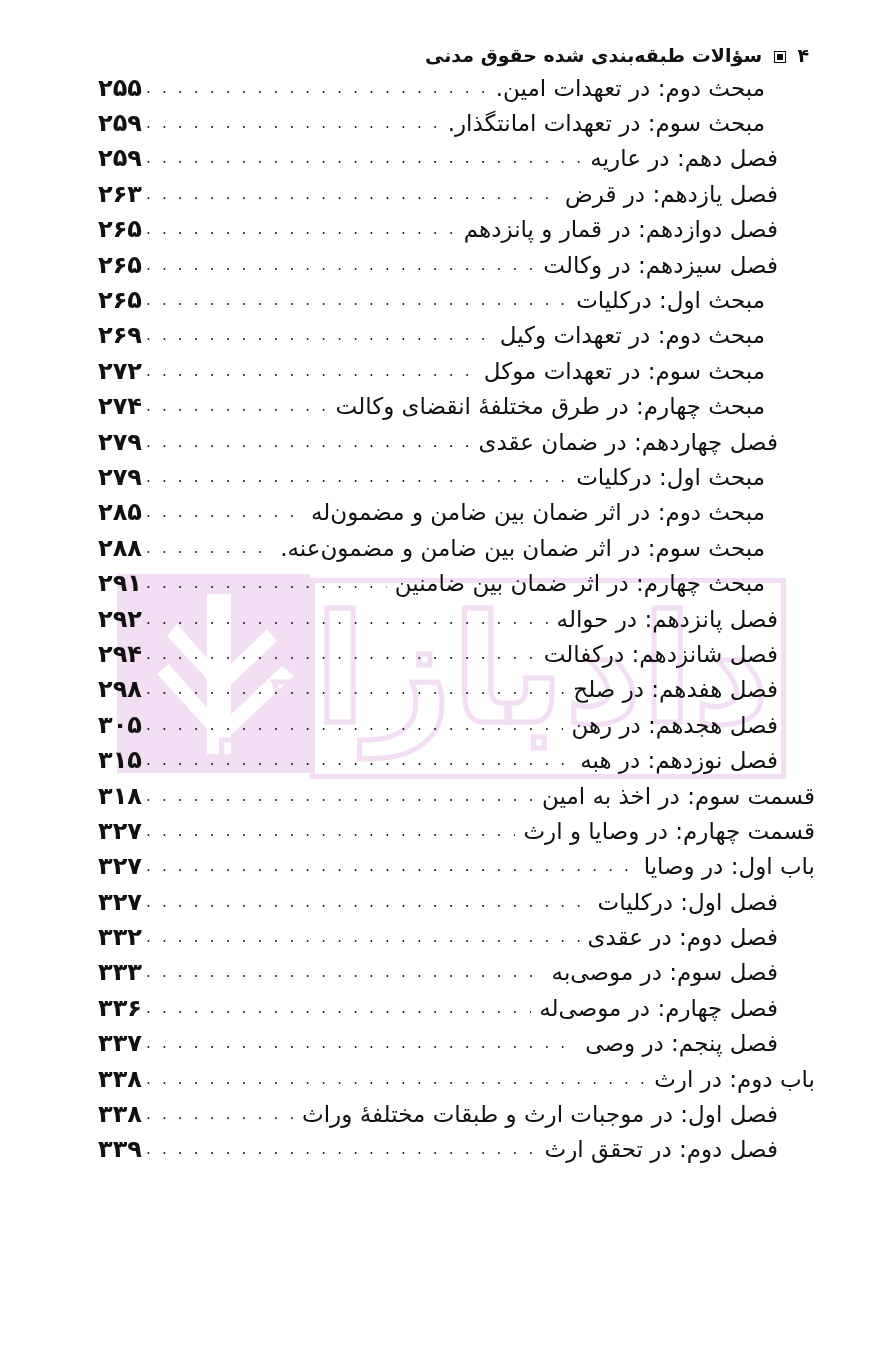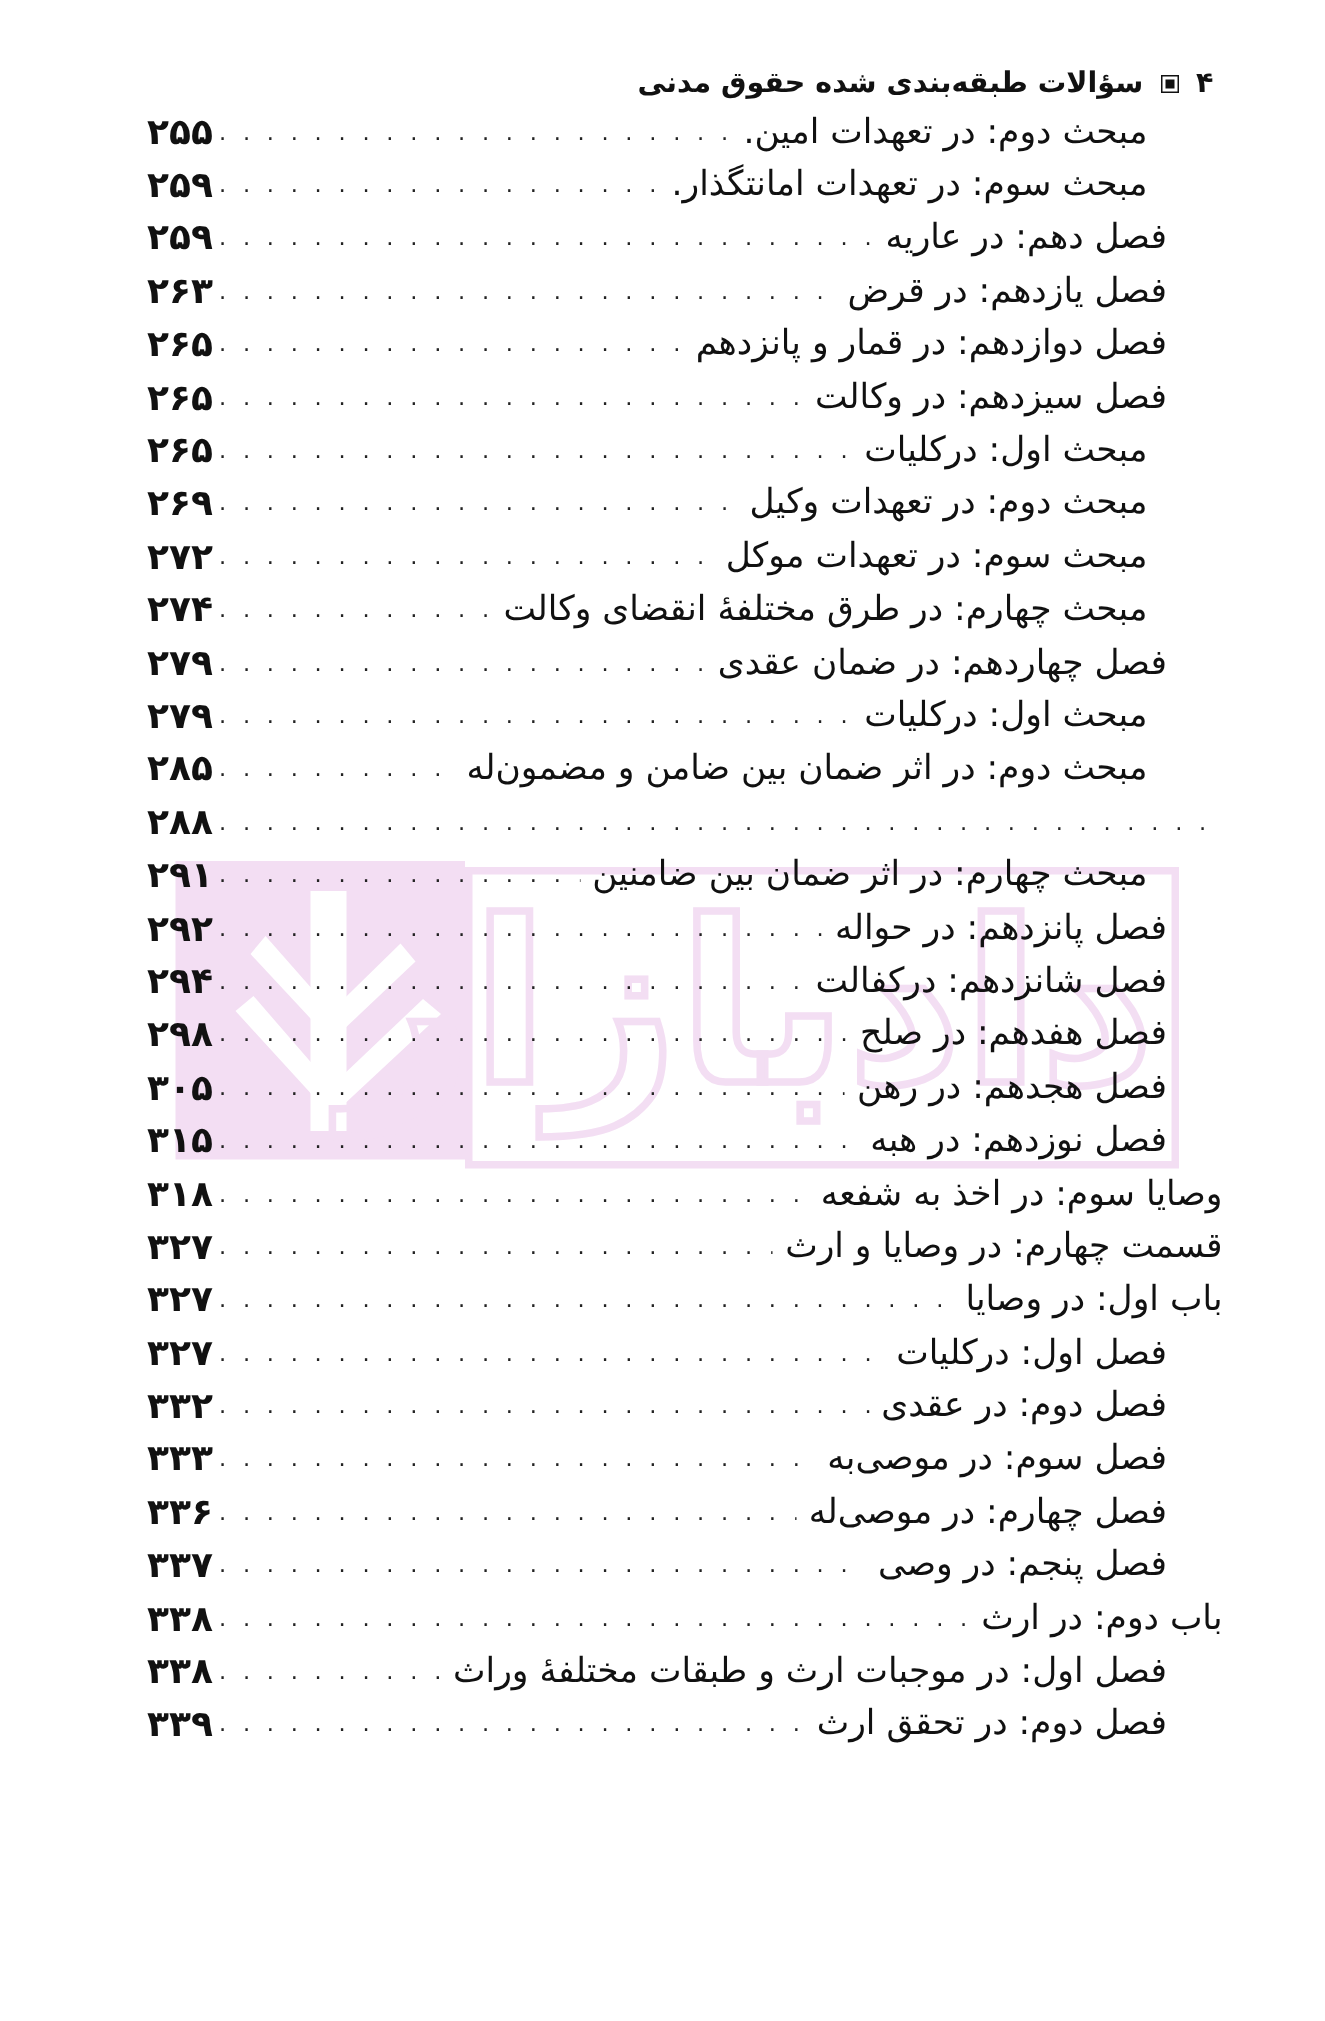--- a/index.html
+++ b/index.html
@@ -107,20 +107,21 @@
     <span class="title">مبحث اول: درکلیات</span>
     <span class="dots">. . . . . . . . . . . . . . . . . . . . . . . . . . . . . . . . . . . . . . . . . . . . . . . . . . . . . . . . . . . . . . . . . . . . . . . . . . . . . . . . . . . . . . . . . .</span>
     <span class="page">۲۷۹</span>
   </div>
     <div class="row lvl3">
     <span class="title">مبحث دوم: در اثر ضمان بین ضامن و مضمون‌له</span>
     <span class="dots">. . . . . . . . . . . . . . . . . . . . . . . . . . . . . . . . . . . . . . . . . . . . . . . . . . . . . . . . . . . . . . . . . . . . . . . . . . . . . . . . . . . . . . . . . .</span>
     <span class="page">۲۸۵</span>
   </div>
     <div class="row lvl3">
+    <span class="title">مبحث سوم: در اثر ضمان بین ضامن و مضمون‌عنه.</span>
     <span class="dots">. . . . . . . . . . . . . . . . . . . . . . . . . . . . . . . . . . . . . . . . . . . . . . . . . . . . . . . . . . . . . . . . . . . . . . . . . . . . . . . . . . . . . . . . . .</span>
     <span class="page">۲۸۸</span>
   </div>
     <div class="row lvl3">
     <span class="title">مبحث چهارم: در اثر ضمان بین ضامنین</span>
     <span class="dots">. . . . . . . . . . . . . . . . . . . . . . . . . . . . . . . . . . . . . . . . . . . . . . . . . . . . . . . . . . . . . . . . . . . . . . . . . . . . . . . . . . . . . . . . . .</span>
     <span class="page">۲۹۱</span>
   </div>
     <div class="row lvl2">
     <span class="title">فصل پانزدهم: در حواله</span>
@@ -141,21 +142,21 @@
     <span class="title">فصل هجدهم: در رهن</span>
     <span class="dots">. . . . . . . . . . . . . . . . . . . . . . . . . . . . . . . . . . . . . . . . . . . . . . . . . . . . . . . . . . . . . . . . . . . . . . . . . . . . . . . . . . . . . . . . . .</span>
     <span class="page">۳۰۵</span>
   </div>
     <div class="row lvl2">
     <span class="title">فصل نوزدهم: در هبه</span>
     <span class="dots">. . . . . . . . . . . . . . . . . . . . . . . . . . . . . . . . . . . . . . . . . . . . . . . . . . . . . . . . . . . . . . . . . . . . . . . . . . . . . . . . . . . . . . . . . .</span>
     <span class="page">۳۱۵</span>
   </div>
     <div class="row lvl0">
-    <span class="title">وصایا سوم: در اخذ به شفعه</span>
+    <span class="title">قسمت سوم: در اخذ به امین</span>
     <span class="dots">. . . . . . . . . . . . . . . . . . . . . . . . . . . . . . . . . . . . . . . . . . . . . . . . . . . . . . . . . . . . . . . . . . . . . . . . . . . . . . . . . . . . . . . . . .</span>
     <span class="page">۳۱۸</span>
   </div>
     <div class="row lvl0">
     <span class="title">قسمت چهارم: در وصایا و ارث</span>
     <span class="dots">. . . . . . . . . . . . . . . . . . . . . . . . . . . . . . . . . . . . . . . . . . . . . . . . . . . . . . . . . . . . . . . . . . . . . . . . . . . . . . . . . . . . . . . . . .</span>
     <span class="page">۳۲۷</span>
   </div>
     <div class="row lvl1">
     <span class="title">باب اول: در وصایا</span>

